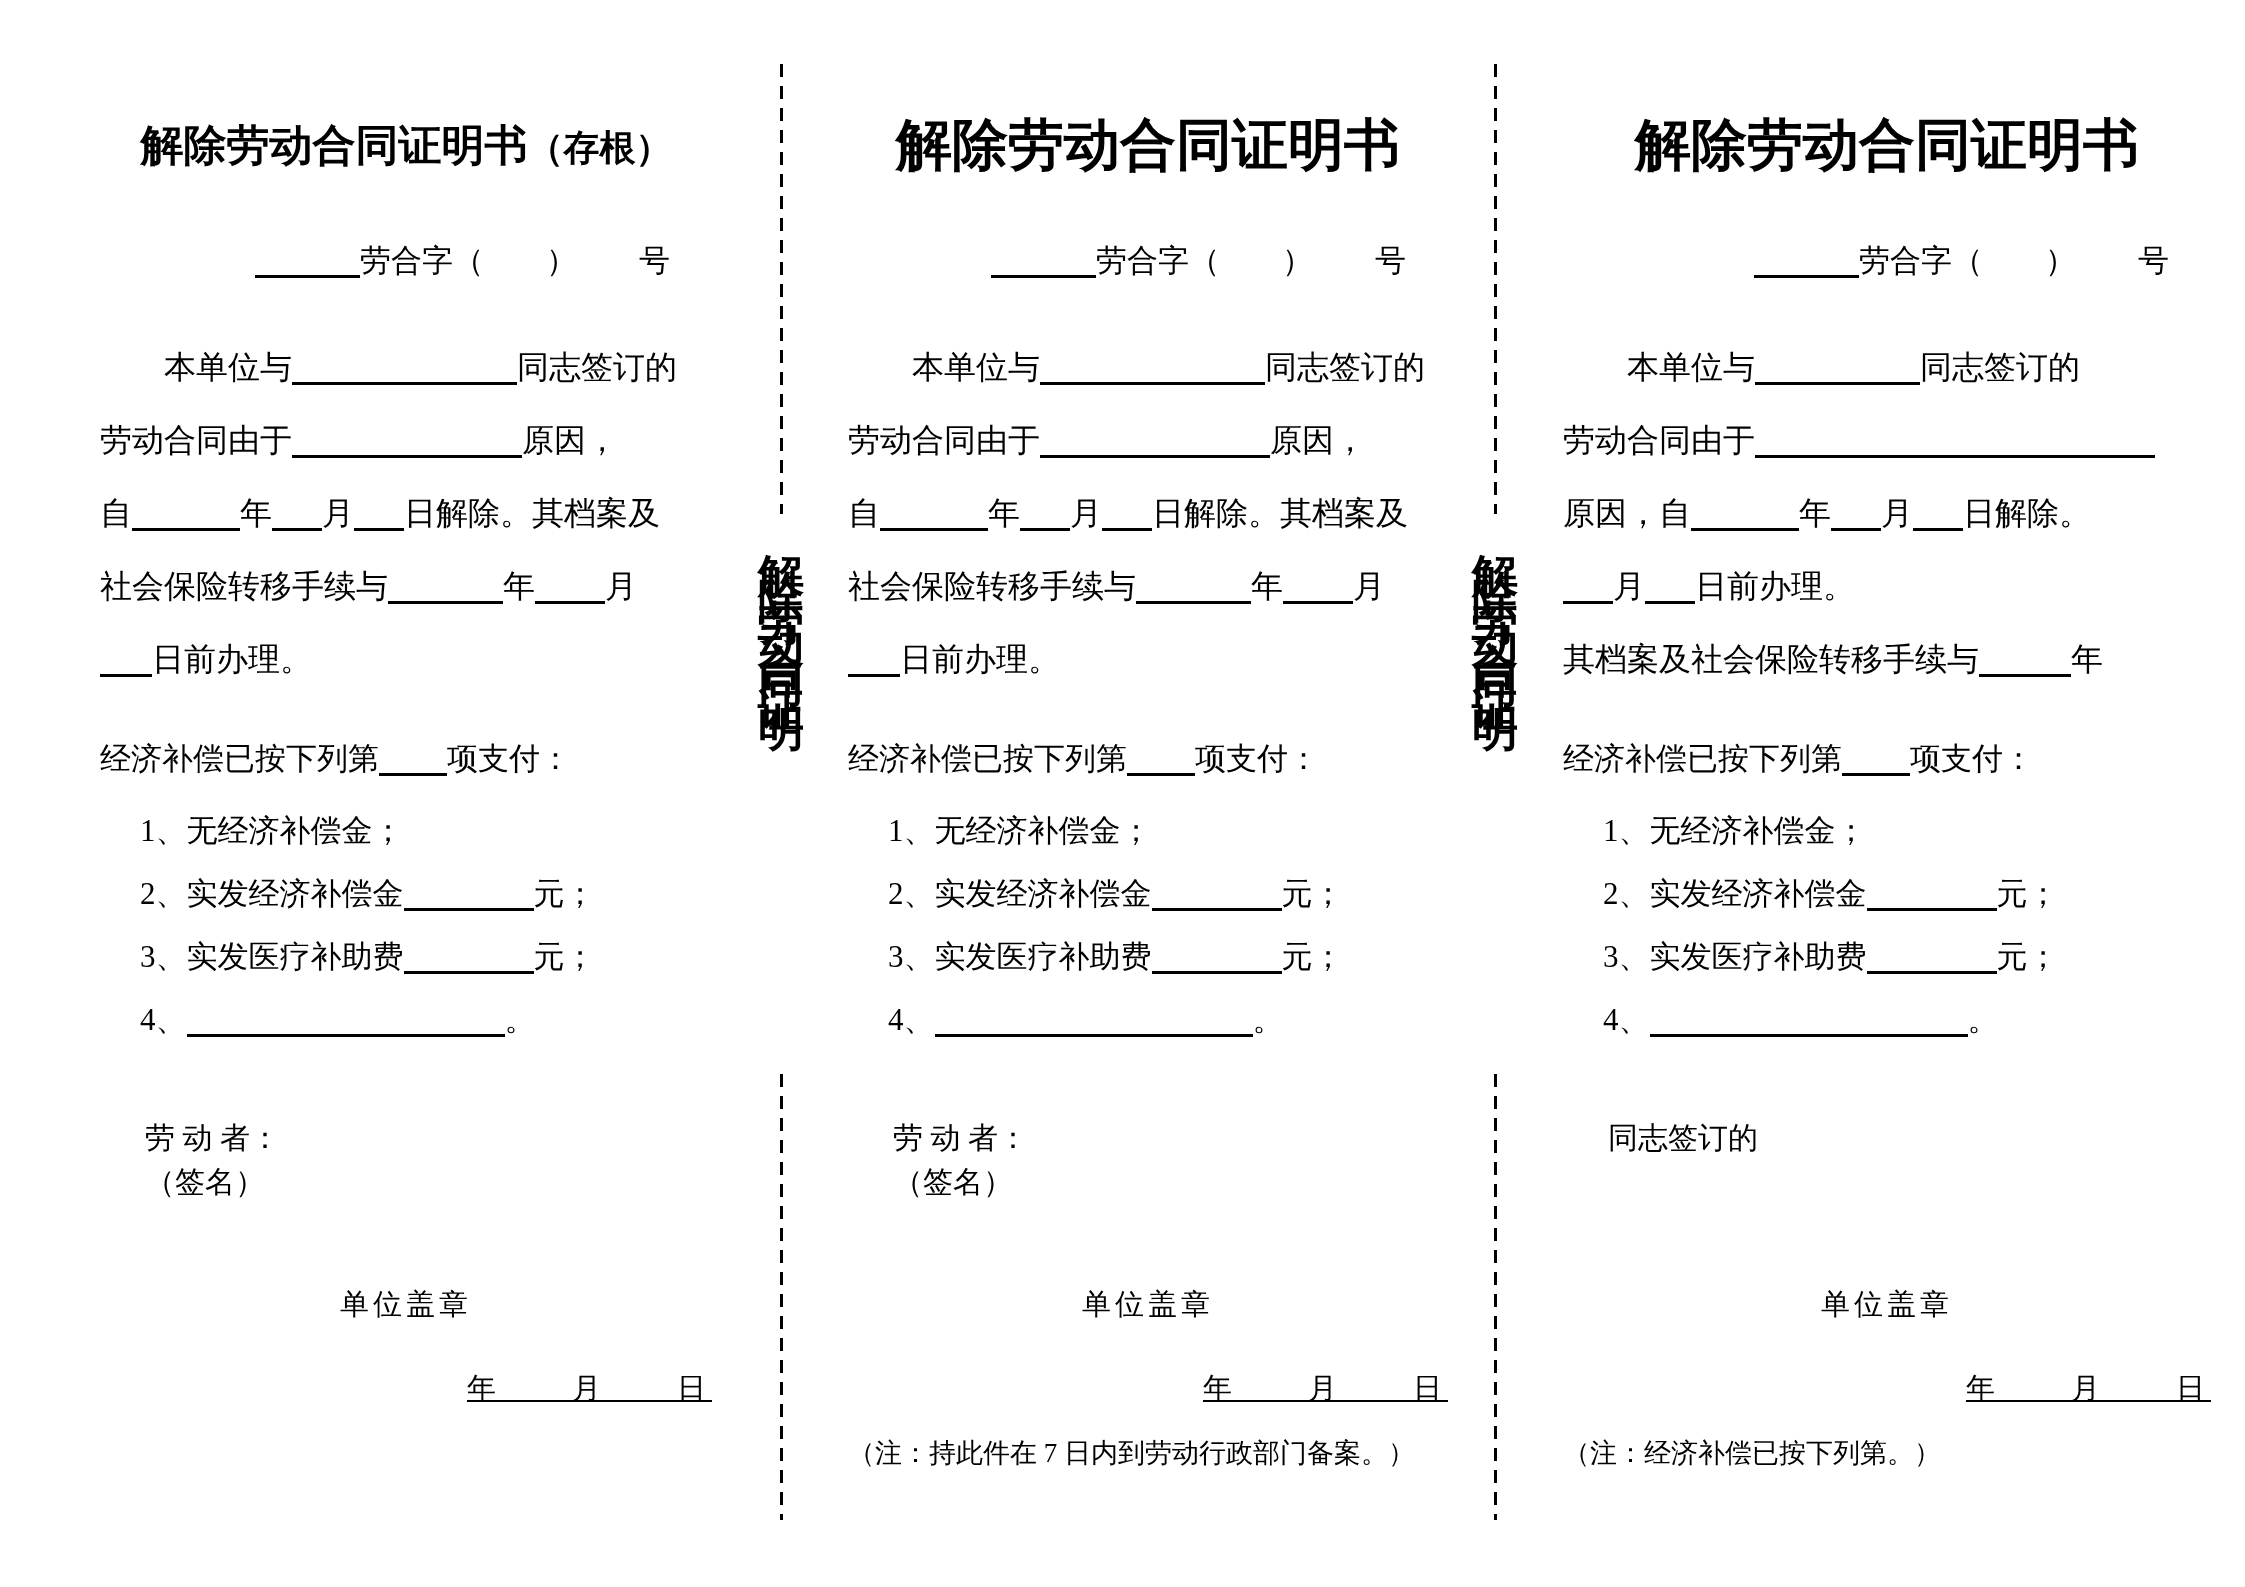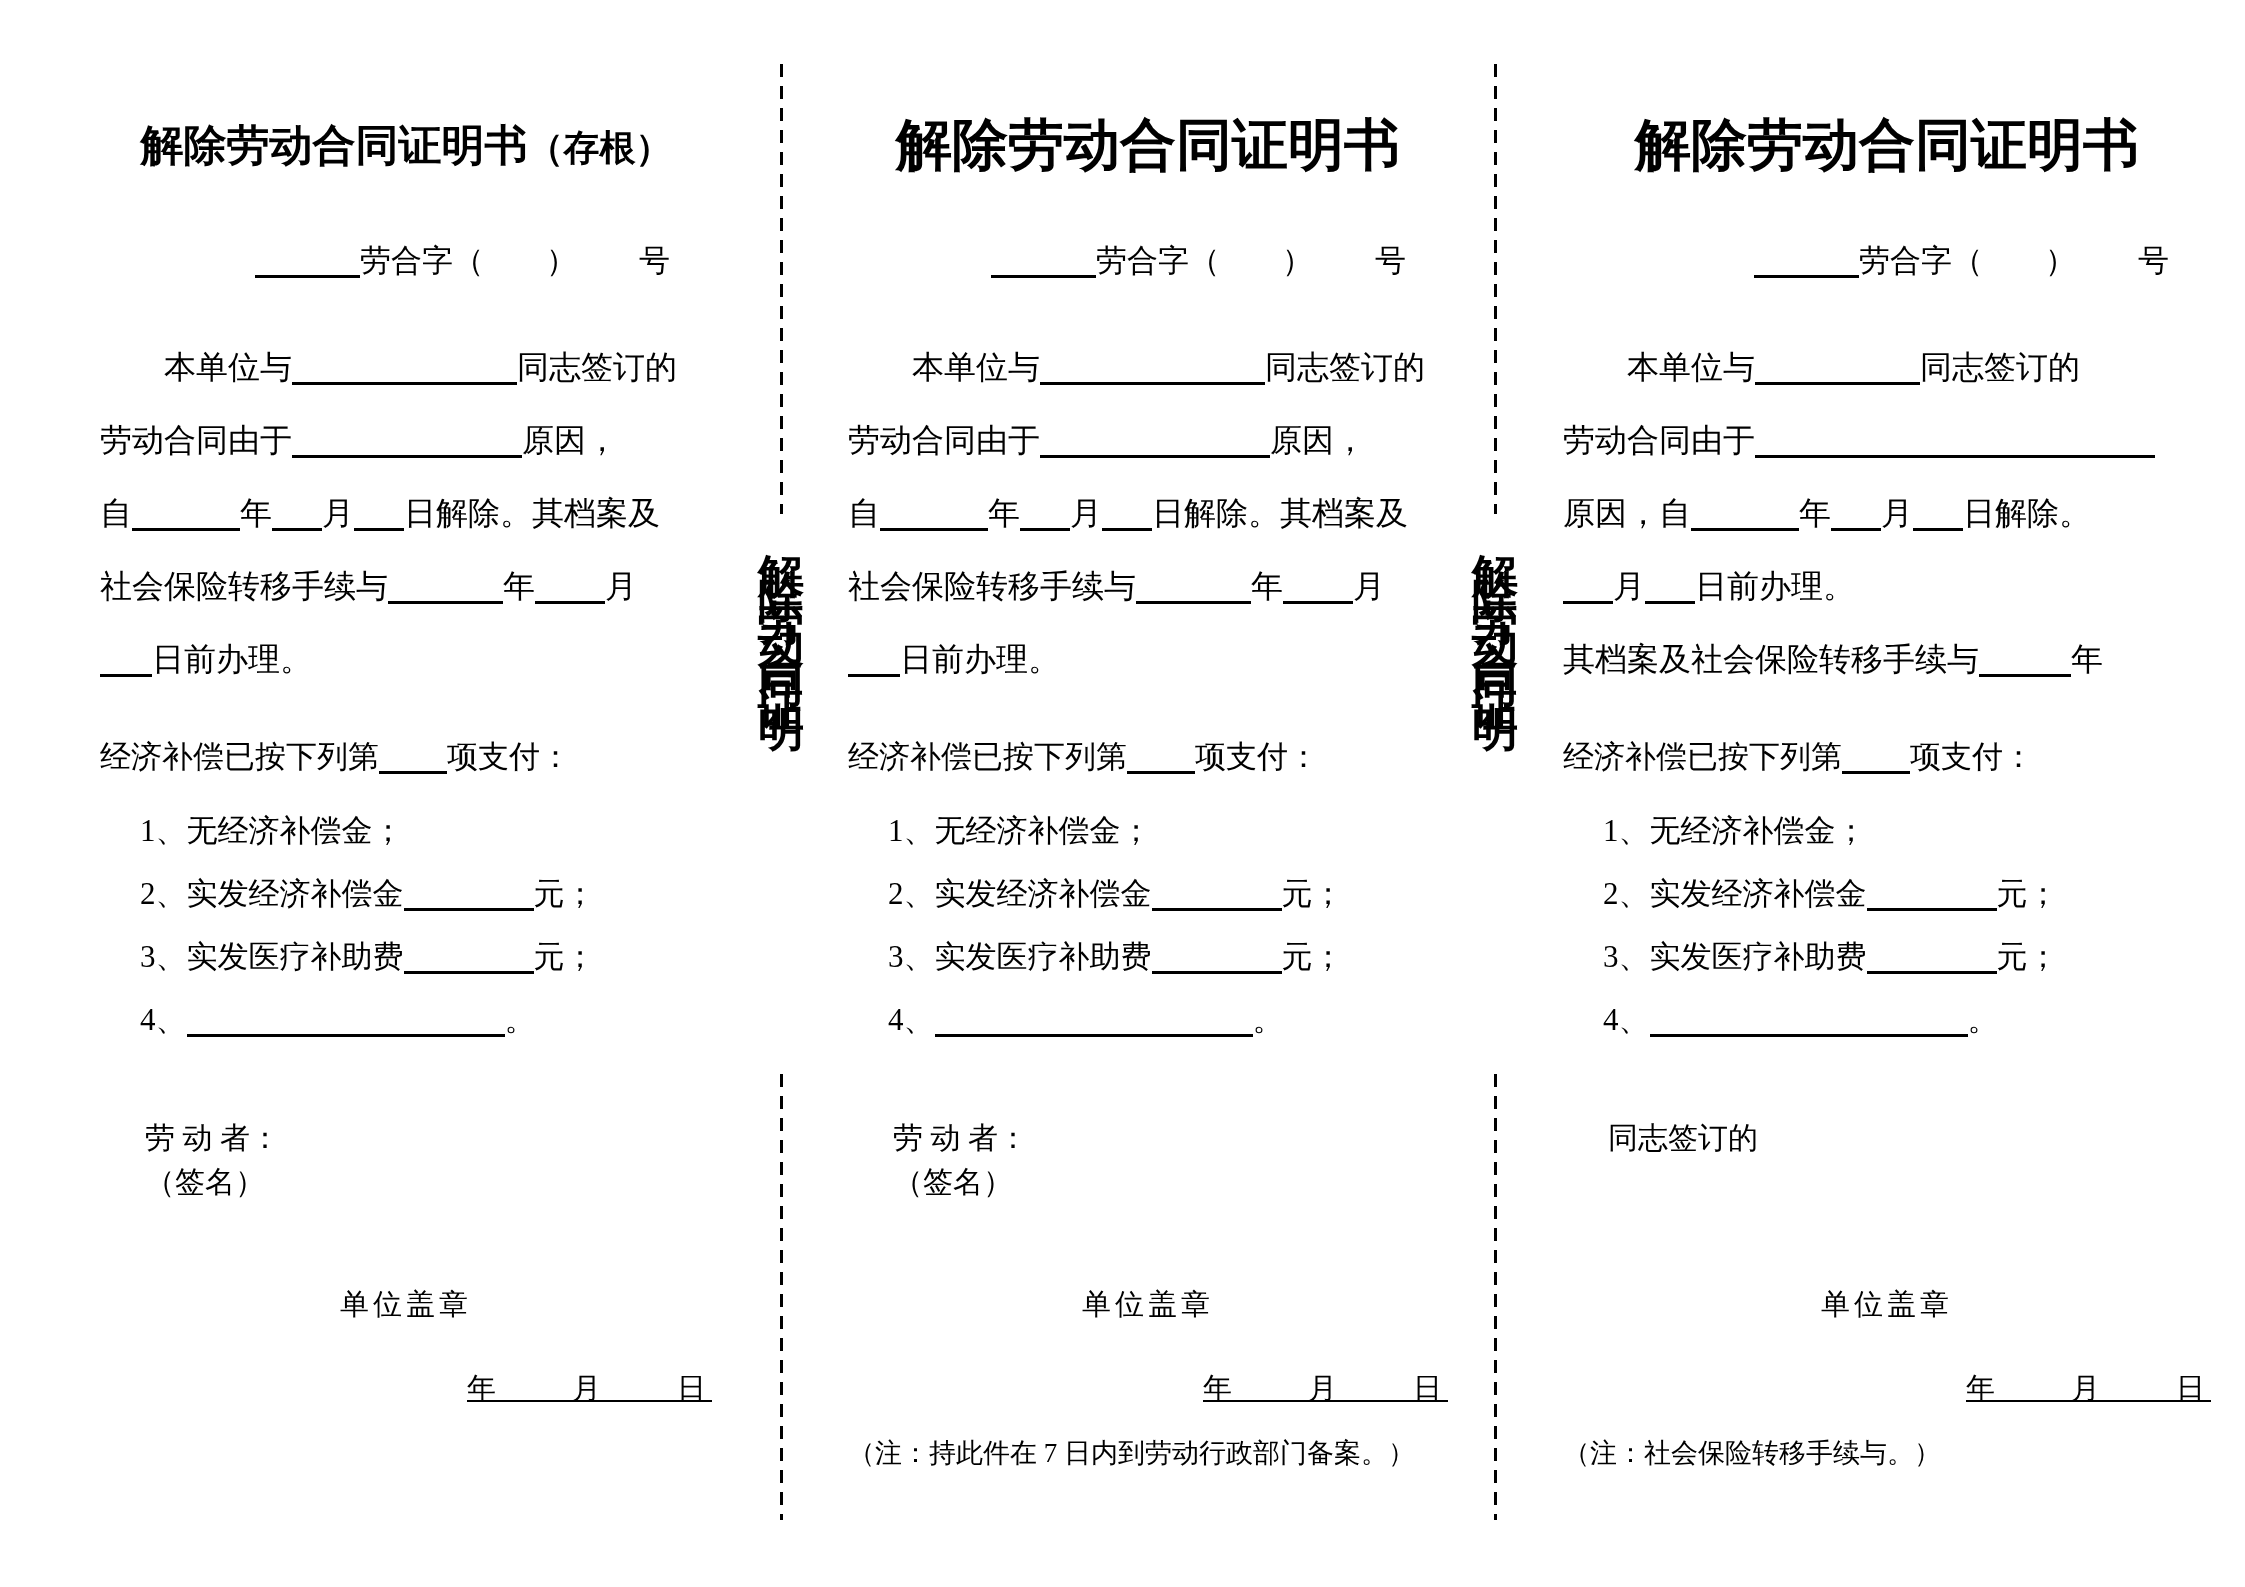--- a/index.html
+++ b/index.html
@@ -18,21 +18,21 @@
 
   .row{position:absolute;left:0;right:0;}
 
   .row-title{top:92px;line-height:75px;text-align:center;white-space:nowrap;font-weight:bold;}
   .panel-0 .row-title{font-size:43px;}
   .panel-1 .row-title,.panel-2 .row-title{font-size:56px;}
   .title-suffix{font-size:36px;}
 
   .row-ref{top:224px;line-height:42px;font-size:31px;text-align:right;padding-right:42px;white-space:nowrap;}
   .row-para{top:315px;font-size:32px;line-height:73px;white-space:nowrap;}
-  .row-comp{top:722px;font-size:31px;line-height:42px;white-space:nowrap;font-family:Liberation Mono, monospace;}
+  .row-comp{top:722px;font-size:31px;line-height:42px;white-space:nowrap;}
   .row-items{top:783px;font-size:31px;line-height:63px;padding-left:40px;white-space:nowrap;}
   .row-signer{top:1100px;font-size:30px;line-height:44px;padding-left:45px;white-space:nowrap;}
   .row-seal{top:1266px;font-size:29px;line-height:45px;text-align:center;letter-spacing:4px;}
   .row-date{top:1350px;font-size:29px;line-height:45px;text-align:right;letter-spacing:6px;padding-left:25px;text-decoration:underline;}
   .row-note{top:1416px;font-size:27px;line-height:42px;white-space:nowrap;}
 
   .blank{
     display:inline-block;
     border-bottom:3px solid #000;
     height:30px;
@@ -144,16 +144,16 @@
       <div><span>2、实发经济补偿金</span><span class="blank" style="width: 130px;"></span><span>元；</span></div>
       <div><span>3、实发医疗补助费</span><span class="blank" style="width: 130px;"></span><span>元；</span></div>
       <div><span>4、</span><span class="blank" style="width: 318px;"></span><span>。</span></div>
     </div>
     <div class="row row-signer">
       <div>同志签订的</div>
       <div></div>
     </div>
     <div class="row row-seal">单位盖章</div>
     <div class="row row-date">年　　月　　日</div>
-    <div class="row row-note">（注：社会保险转移手续与。）</div>
+    <div class="row row-note">（注：经济补偿已按下列第。）</div>
   </div>
 
 </div>
 
 </body></html>

